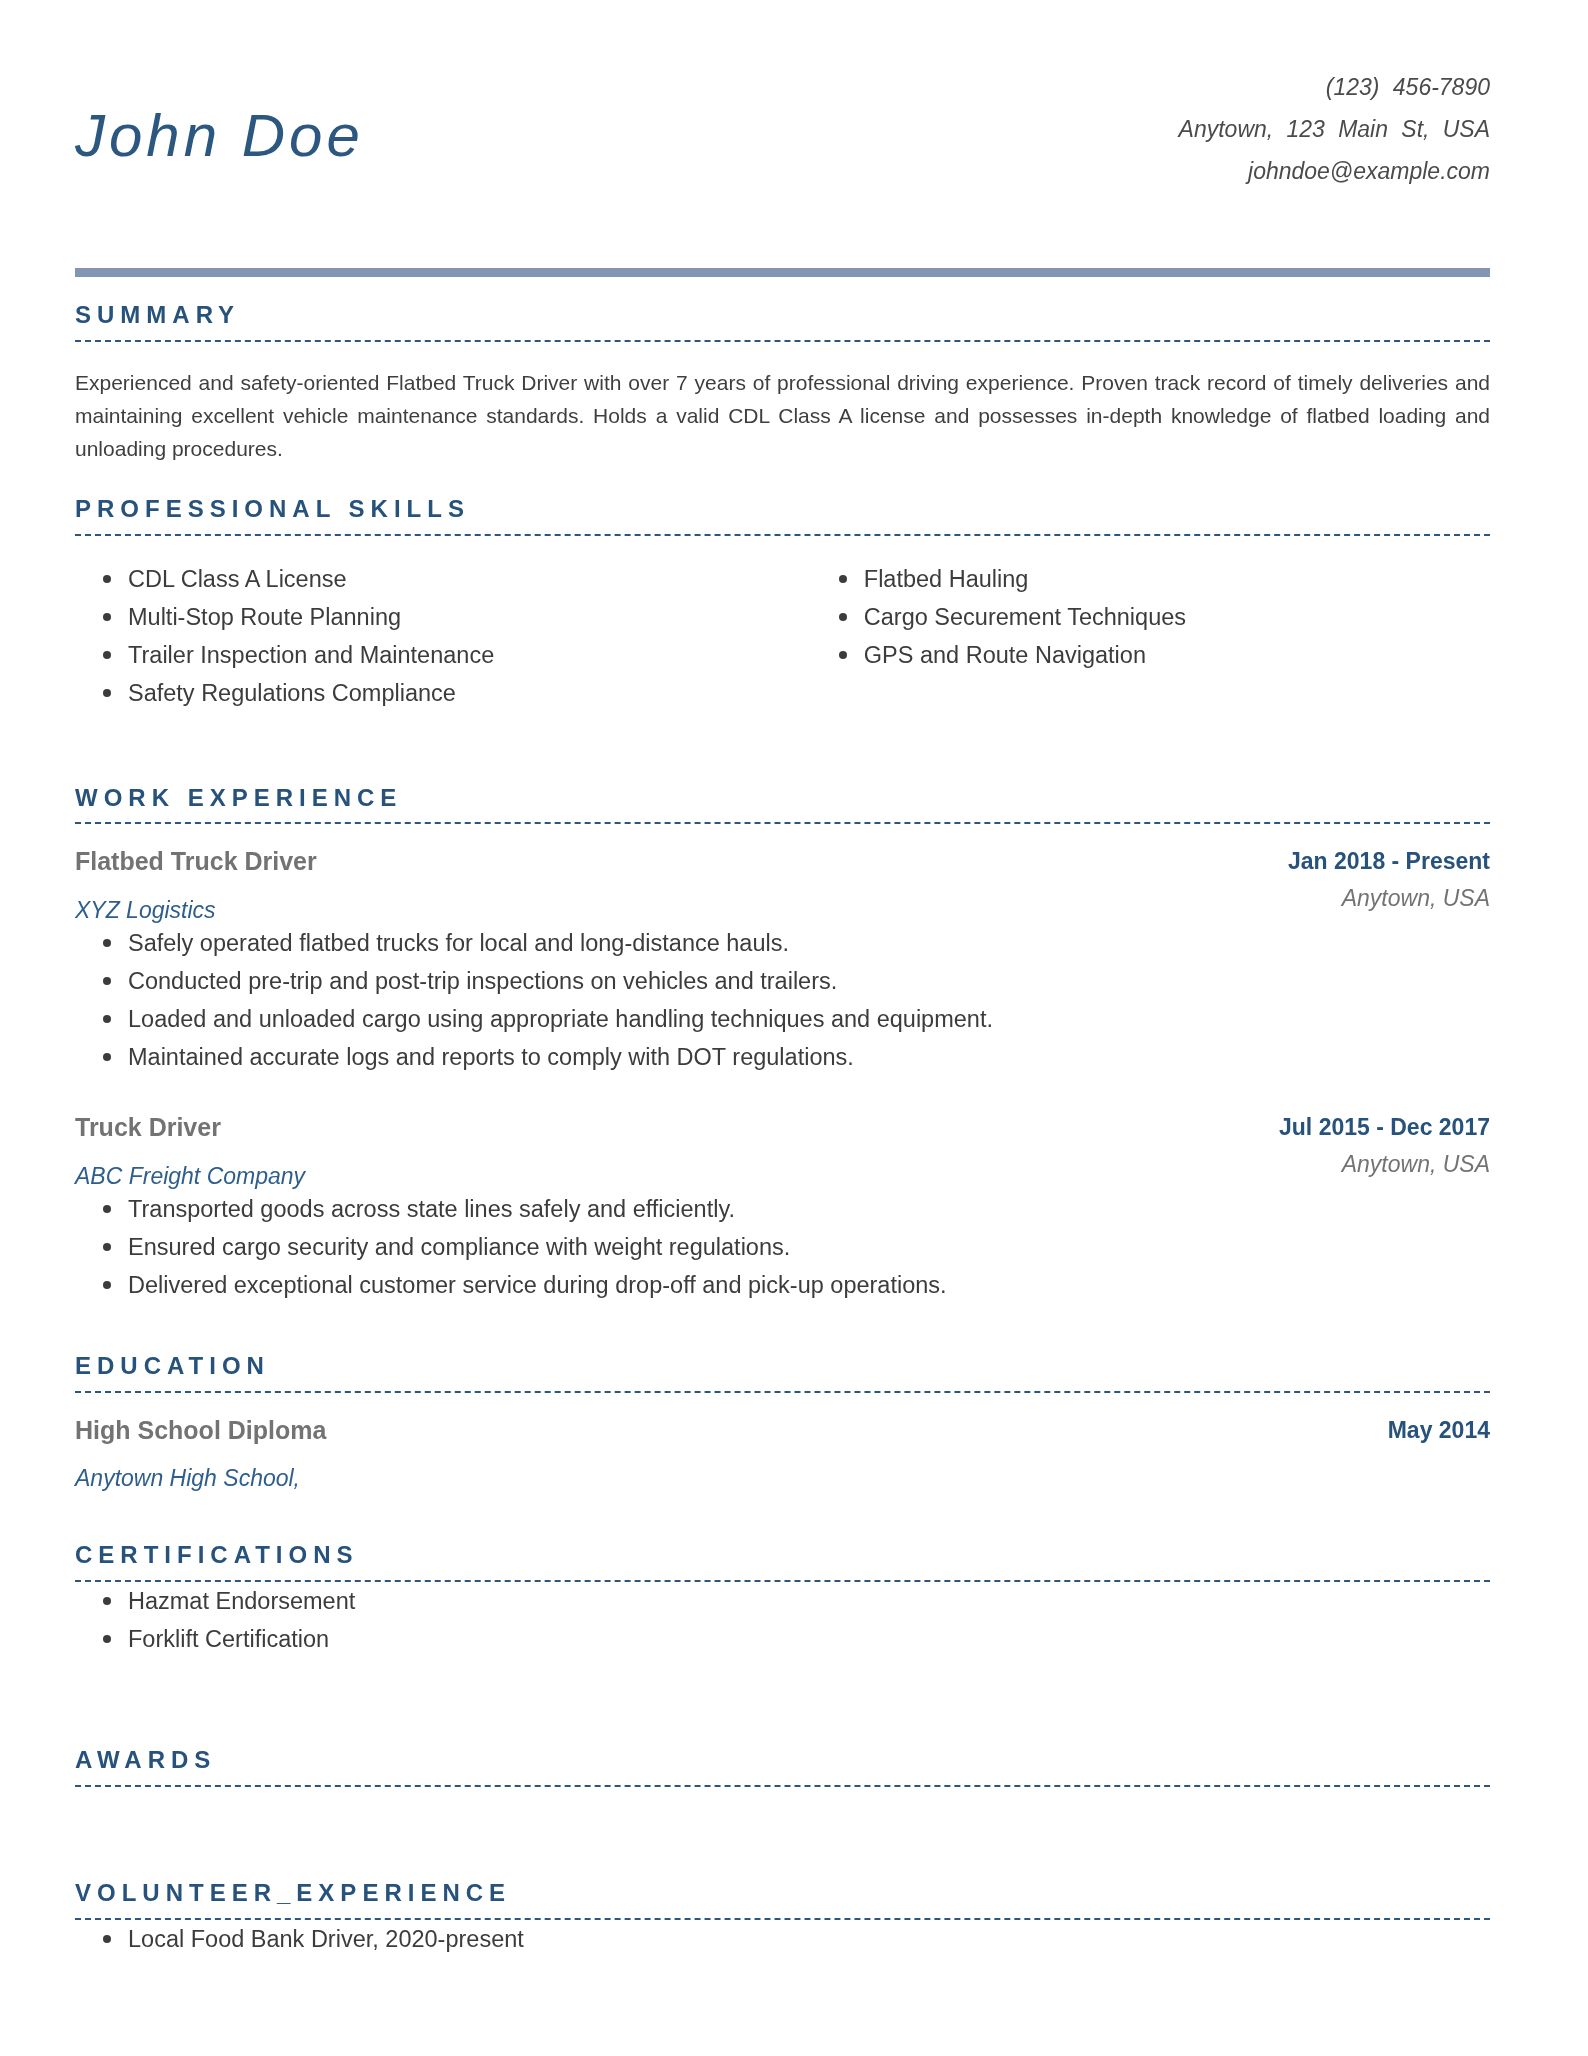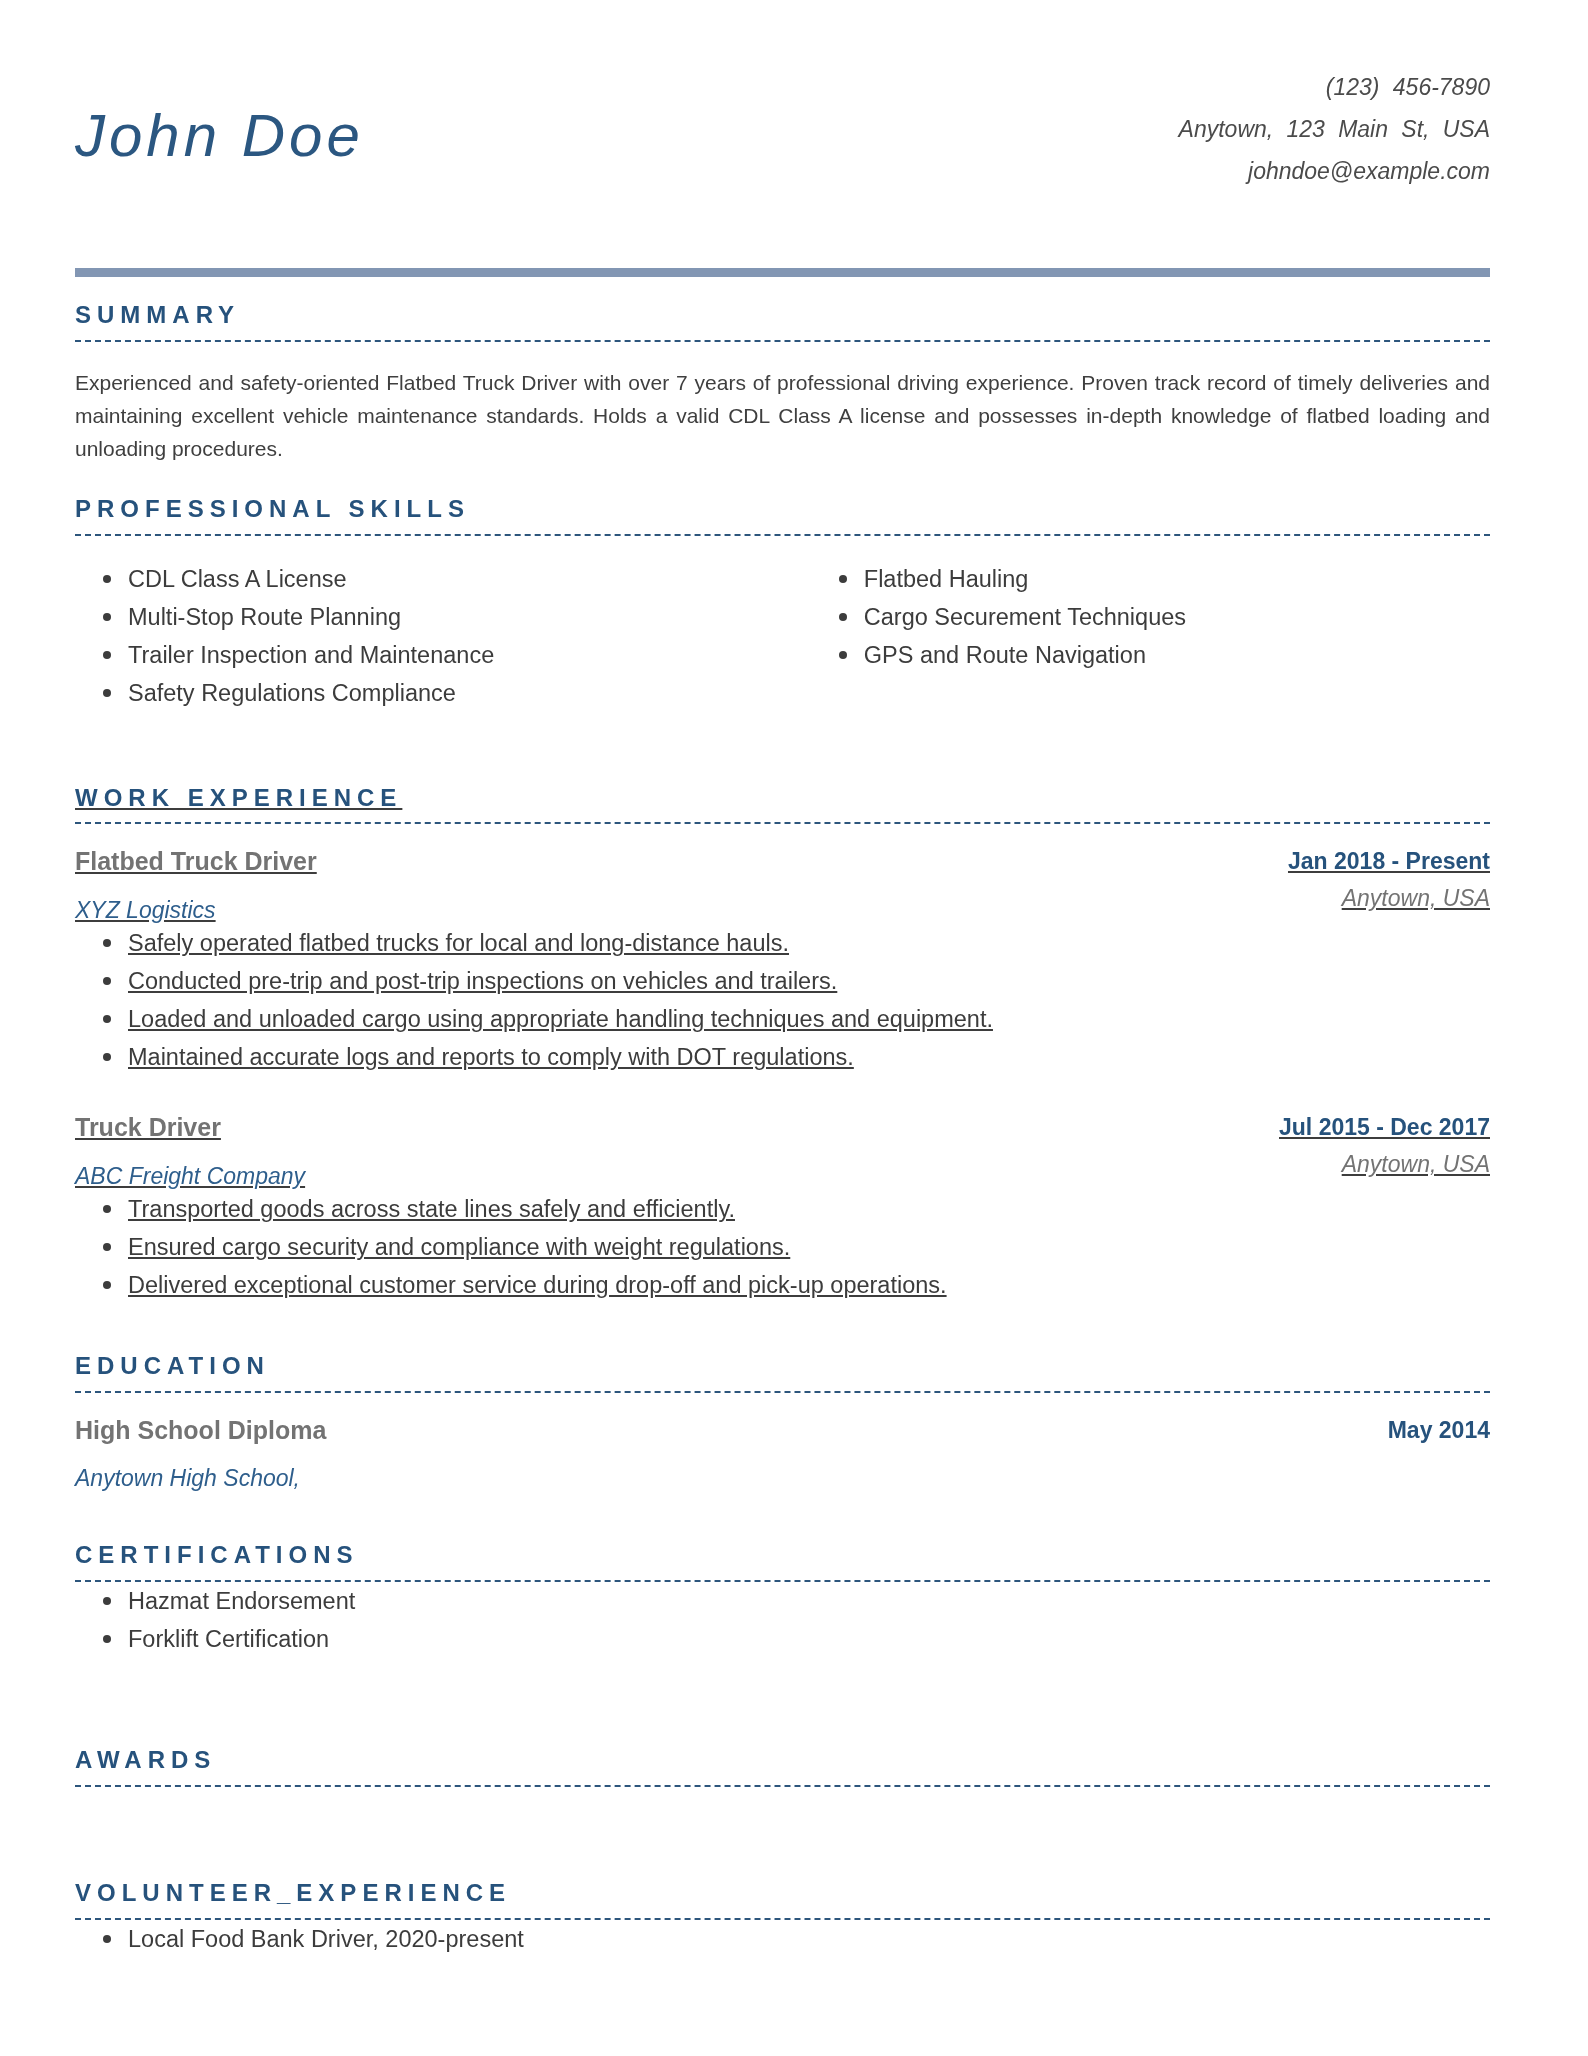--- a/index.html
+++ b/index.html
@@ -59,21 +59,21 @@
     color: #26527c;
     line-height: 1.2;
   }
   .dashes {
     border-bottom: 2px dashed #2d567c;
     margin-top: 10px;
   }
 
   .sec-summary        { margin-top: 24px; }
   .sec-skills         { margin-top: 30px; }
-  .sec-experience     { margin-top: 72px; text-decoration: underline; }
+  .sec-experience     { margin-top: 72px; }
   .sec-education      { margin-top: 48px; }
   .sec-certifications { margin-top: 48px; }
   .sec-awards         { margin-top: 88px; }
   .sec-volunteer      { margin-top: 92px; }
 
   .summary-text {
     margin: 24px 0 0 0;
     font-size: 21px;
     line-height: 33px;
     text-align: justify;

